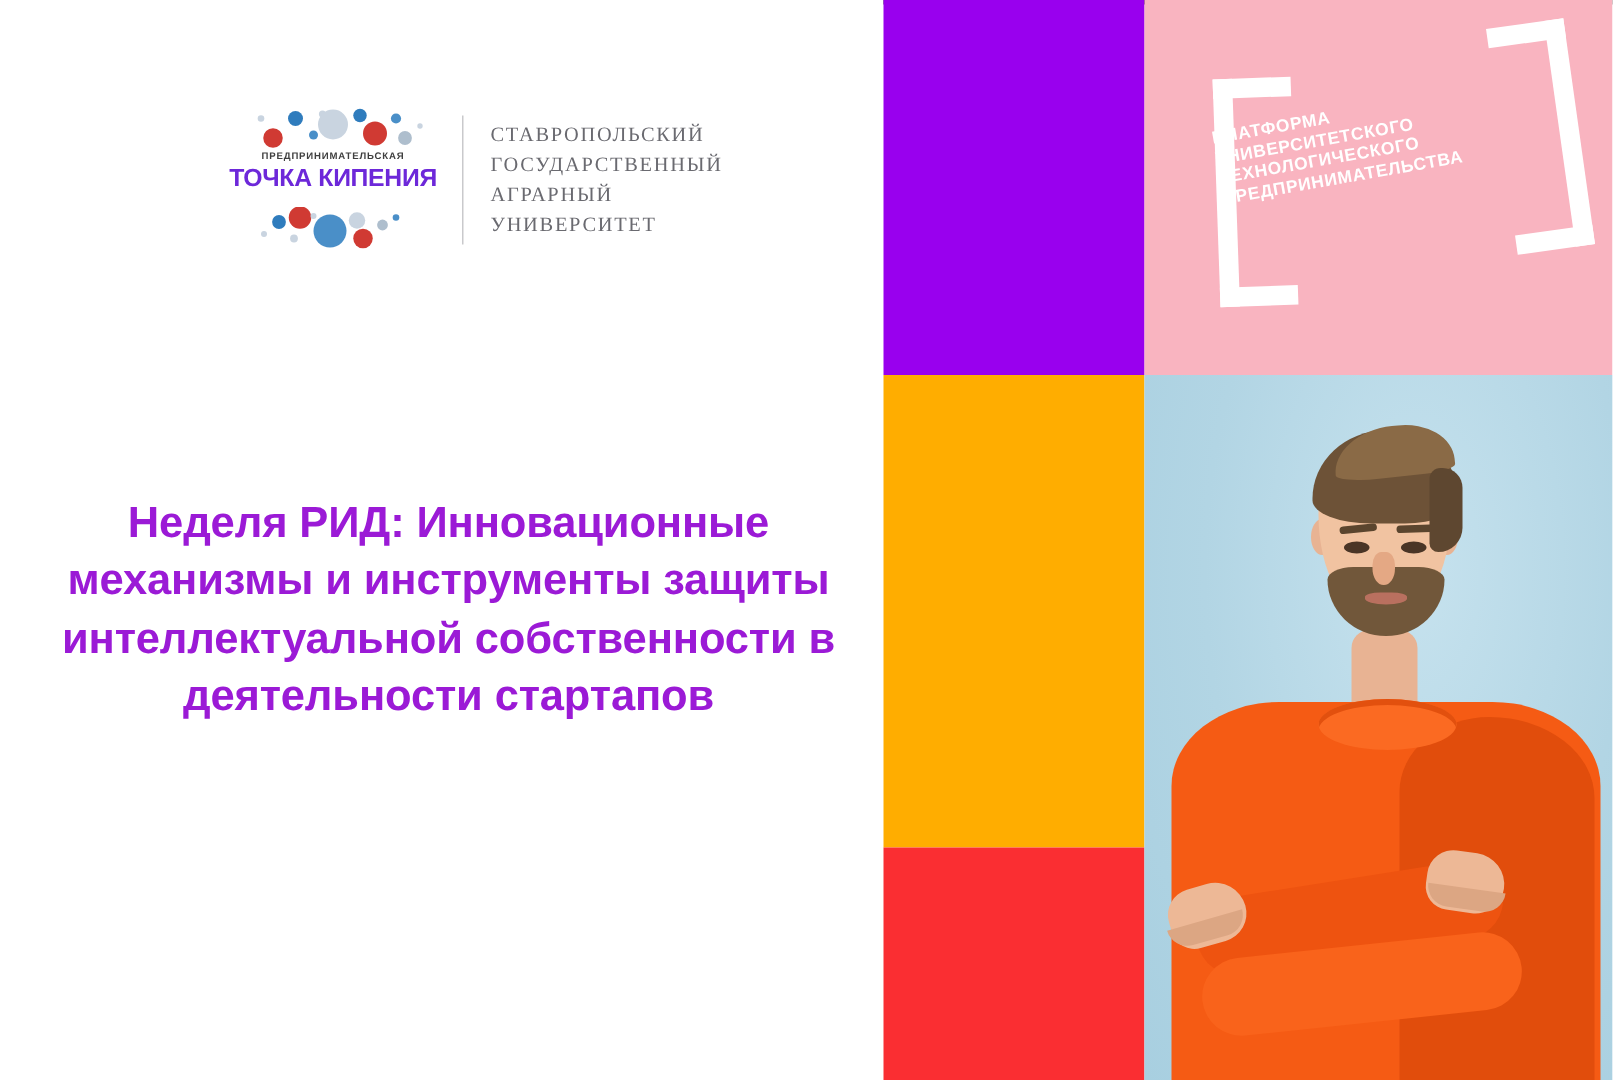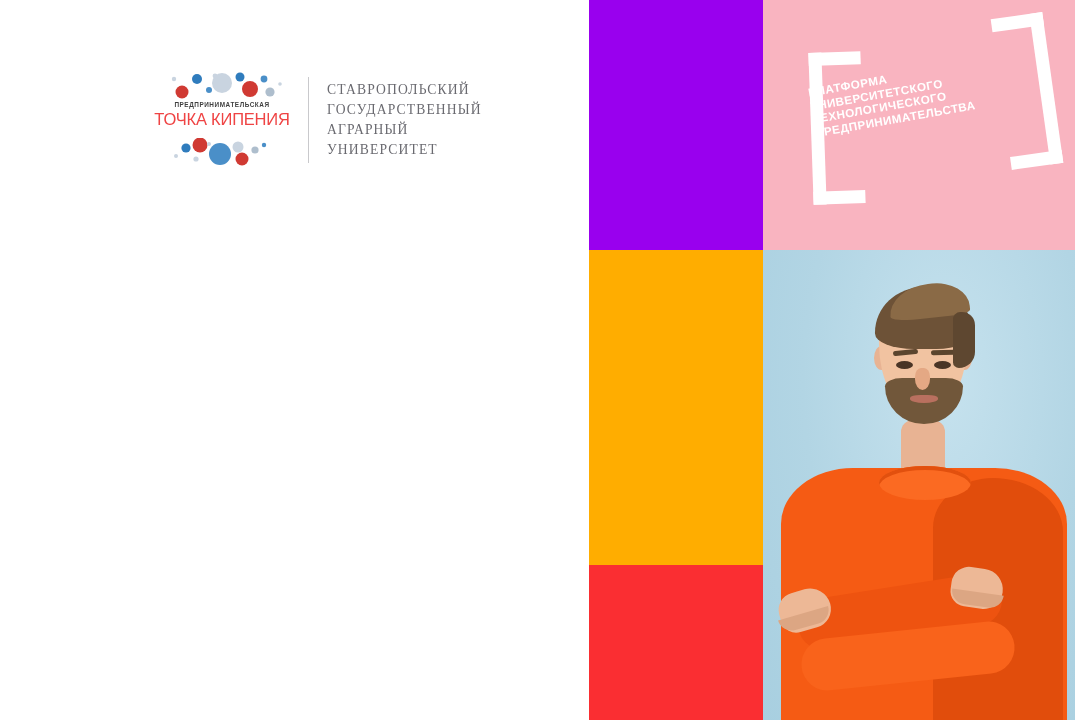--- a/index.html
+++ b/index.html
@@ -78,23 +78,23 @@
   .tk-small {
     font-size: 6.4px;
     letter-spacing: 0.55px;
     font-weight: 700;
     color: #3f3f3f;
     line-height: 1;
     white-space: nowrap;
   }
   .tk-big {
     font-size: 16.5px;
-    font-weight: 400;
+    font-weight: 700;
     letter-spacing: -0.2px;
-    color: #ef4444;
+    color: #6d28d9;
     line-height: 1.1;
     margin-top: 2px;
     white-space: nowrap;
   }
 
   .logo-divider {
     width: 1px;
     height: 86px;
     background: #c9c9cc;
     margin: 0 18px 0 16px;
@@ -395,20 +395,21 @@
     </div>
 
     <div class="logo-divider"></div>
 
     <div class="univ-name">СТАВРОПОЛЬСКИЙ
 ГОСУДАРСТВЕННЫЙ
 АГРАРНЫЙ
 УНИВЕРСИТЕТ</div>
   </div>
 
+  <div class="slide-title">Неделя РИД: Инновационные механизмы и инструменты защиты интеллектуальной собственности в деятельности стартапов</div>
 
   <div class="block block-purple"></div>
   <div class="block block-orange"></div>
   <div class="block block-red"></div>
 
   <div class="pink-panel">
     <div class="bracket bracket-left"></div>
     <div class="bracket bracket-right"></div>
     <div class="platform-text">ПЛАТФОРМА
 УНИВЕРСИТЕТСКОГО

